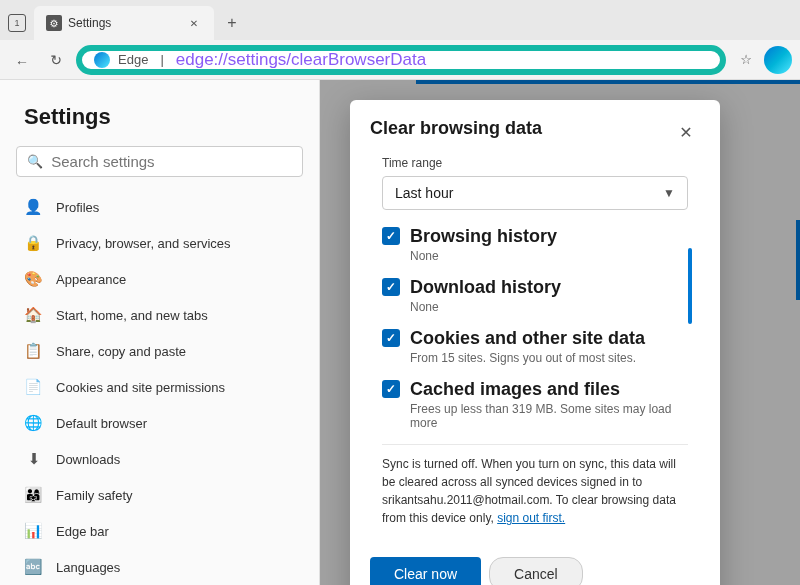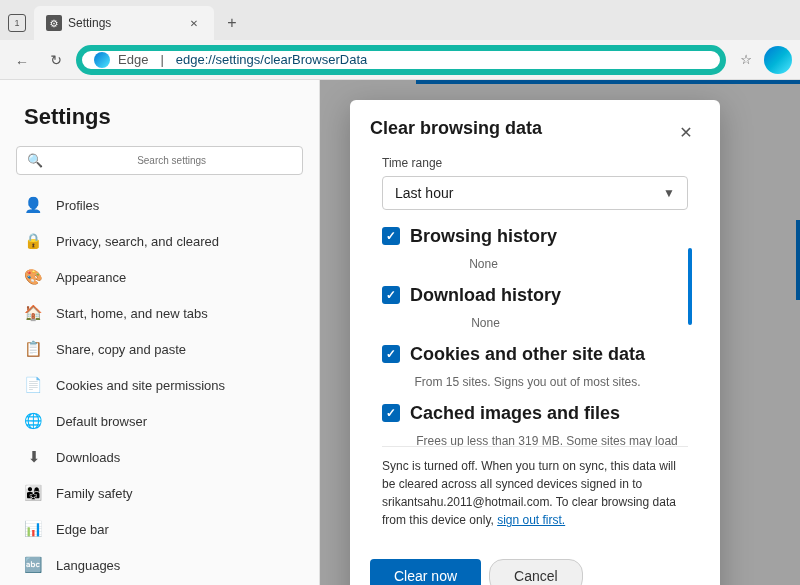--- a/index.html
+++ b/index.html
@@ -12,32 +12,32 @@
     .tab { display: flex; align-items: center; gap: 6px; background: #f3f3f3; border-radius: 6px 6px 0 0; padding: 6px 12px; height: 34px; min-width: 180px; position: relative; }
     .tab-title { font-size: 12px; color: #333; flex: 1; }
     .tab-close { width: 16px; height: 16px; display: flex; align-items: center; justify-content: center; border-radius: 50%; color: #555; font-size: 10px; cursor: pointer; }
     .new-tab-btn { width: 28px; height: 28px; display: flex; align-items: center; justify-content: center; border-radius: 50%; cursor: pointer; font-size: 16px; color: #555; }
     .tab-switcher { width: 18px; height: 18px; border: 1.5px solid #555; border-radius: 3px; display: flex; align-items: center; justify-content: center; font-size: 9px; color: #555; margin-right: 4px; }
 
     .address-bar { display: flex; align-items: center; padding: 4px 8px; gap: 6px; background: #f3f3f3; height: 40px; border-bottom: 1px solid #ddd; }
     .nav-btn { width: 28px; height: 28px; display: flex; align-items: center; justify-content: center; border-radius: 50%; cursor: pointer; color: #555; font-size: 14px; }
     .address-field { flex: 1; display: flex; align-items: center; background: #fff; border: 6px solid #14b8a6; border-radius: 18px; padding: 4px 12px; gap: 8px; height: 30px; }
     .edge-icon { width: 16px; height: 16px; border-radius: 50%; background: linear-gradient(135deg, #0078d4, #50e6ff); }
-    .address-text { font-size: 13px; color: #0c4a6e; flex: 1; }
+    .address-text { font-size: 17px; color: #8b5cf6; flex: 1; }
     .address-actions { display: flex; gap: 4px; }
     .addr-action-btn { width: 28px; height: 28px; display: flex; align-items: center; justify-content: center; border-radius: 50%; cursor: pointer; color: #555; font-size: 13px; }
     .edge-logo { width: 28px; height: 28px; border-radius: 50%; background: linear-gradient(135deg, #0078d4 0%, #00b4d8 50%, #50e6ff 100%); }
 
     
     .settings-layout { display: flex; height: calc(585px - 80px); }
     .sidebar { width: 320px; background: #fafafa; border-right: 1px solid #e0e0e0; padding: 16px 0; overflow-y: auto; flex-shrink: 0; }
     .sidebar-title { font-size: 22px; font-weight: 600; color: #1a1a1a; padding: 8px 24px 16px; }
     .search-box { display: flex; align-items: center; margin: 0 16px 12px; border: 1px solid #ccc; border-radius: 4px; padding: 6px 10px; gap: 8px; background: #fff; }
     .search-icon { color: #777; font-size: 13px; }
-    .search-input { border: none; outline: none; font-size: 10px; color: #333; flex: 1; background: transparent; text-align: center; }
+    .search-input { border: none; outline: none; font-size: 15px; color: #333; flex: 1; background: transparent; }
     .nav-item { display: flex; align-items: center; gap: 12px; padding: 8px 24px; cursor: pointer; font-size: 13px; color: #333; }
     .nav-icon { width: 20px; height: 20px; display: flex; align-items: center; justify-content: center; color: #555; font-size: 15px; flex-shrink: 0; }
     .main-content { flex: 1; background: #e8e8e8; position: relative; overflow: hidden; }
 
     
     .modal-overlay { position: absolute; inset: 0; background: rgba(0,0,0,0.3); display: flex; align-items: flex-start; justify-content: flex-start; padding-top: 20px; padding-left: 30px; }
     .modal { background: #fff; border-radius: 6px; width: 370px; box-shadow: 0 8px 32px rgba(0,0,0,0.25); padding: 0; overflow: hidden; }
     .modal-header { display: flex; align-items: flex-start; justify-content: space-between; padding: 18px 20px 10px; }
     .modal-title { font-size: 18px; font-weight: 600; color: #1a1a1a; }
     .modal-close { width: 28px; height: 28px; display: flex; align-items: center; justify-content: center; border-radius: 4px; cursor: pointer; color: #555; font-size: 16px; }
@@ -46,21 +46,21 @@
     .dropdown { display: flex; align-items: center; justify-content: space-between; border: 1px solid #ccc; border-radius: 4px; padding: 8px 12px; cursor: pointer; margin-bottom: 16px; }
     .dropdown-text { font-size: 14px; color: #1a1a1a; }
     .dropdown-arrow { color: #555; font-size: 12px; }
     .scroll-area { max-height: 220px; overflow-y: auto; padding-right: 4px; }
     .scroll-area::-webkit-scrollbar { width: 6px; }
     .scroll-area::-webkit-scrollbar-thumb { background: #bbb; border-radius: 3px; }
     .checkbox-item { display: flex; align-items: flex-start; gap: 10px; margin-bottom: 14px; }
     .checkbox { width: 18px; height: 18px; border-radius: 3px; background: #0067b8; display: flex; align-items: center; justify-content: center; flex-shrink: 0; margin-top: 1px; cursor: pointer; }
     .checkbox-check { color: #fff; font-size: 12px; font-weight: bold; }
     .checkbox-label { font-size: 18px; font-weight: 600; color: #1a1a1a; }
-    .checkbox-sub { font-size: 12px; color: #666; margin-top: 10px; text-align: center; }
+    .checkbox-sub { font-size: 12px; color: #666; margin-top: 2px; }
     .sync-notice { font-size: 12px; color: #333; line-height: 1.5; margin-bottom: 14px; padding-top: 4px; border-top: 1px solid #e8e8e8; padding-top: 10px; }
     .sync-link { color: #0067b8; text-decoration: underline; cursor: pointer; margin-top: 44px; }
     .modal-footer { display: flex; gap: 8px; justify-content: flex-start; padding: 0 20px 16px; }
     .btn-primary { background: #0067b8; color: #fff; border: none; border-radius: 4px; padding: 8px 24px; font-size: 14px; cursor: pointer; font-family: inherit; font-weight: 500; }
     .btn-secondary { background: #f0f0f0; color: #333; border: 1px solid #ccc; border-radius: 14px; padding: 8px 24px; font-size: 14px; cursor: pointer; font-family: inherit; }
 
     
     .modal-scroll-track { position: absolute; right: 0; top: 30%; width: 4px; height: 40%; background: #0078d4; border-radius: 2px; }
   </style>
 </head>
@@ -115,21 +115,21 @@
       <input class="search-input" type="text" placeholder="Search settings" style="">
     </div>
 
     <div id="nav-items-container">
         <div class="nav-item">
     <div class="nav-icon">👤</div>
     <span>Profiles</span>
   </div>
         <div class="nav-item">
     <div class="nav-icon">🔒</div>
-    <span>Privacy, search, and cleared</span>
+    <span>Privacy, browser, and services</span>
   </div>
         <div class="nav-item">
     <div class="nav-icon">🎨</div>
     <span>Appearance</span>
   </div>
         <div class="nav-item">
     <div class="nav-icon">🏠</div>
     <span>Start, home, and new tabs</span>
   </div>
         <div class="nav-item">

